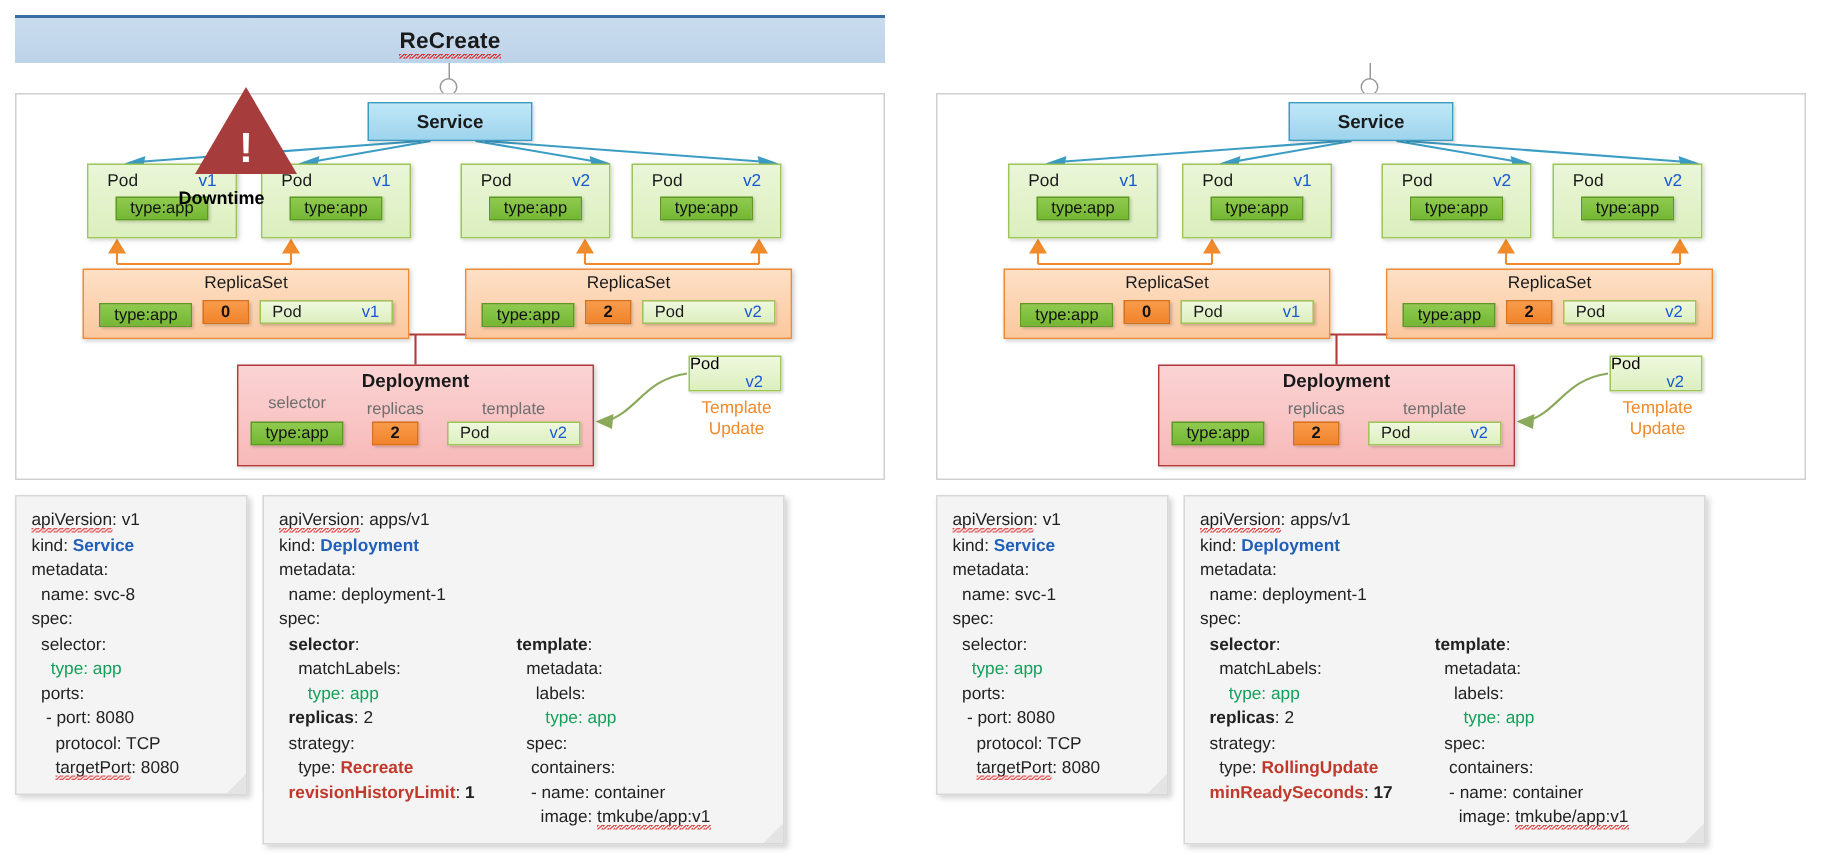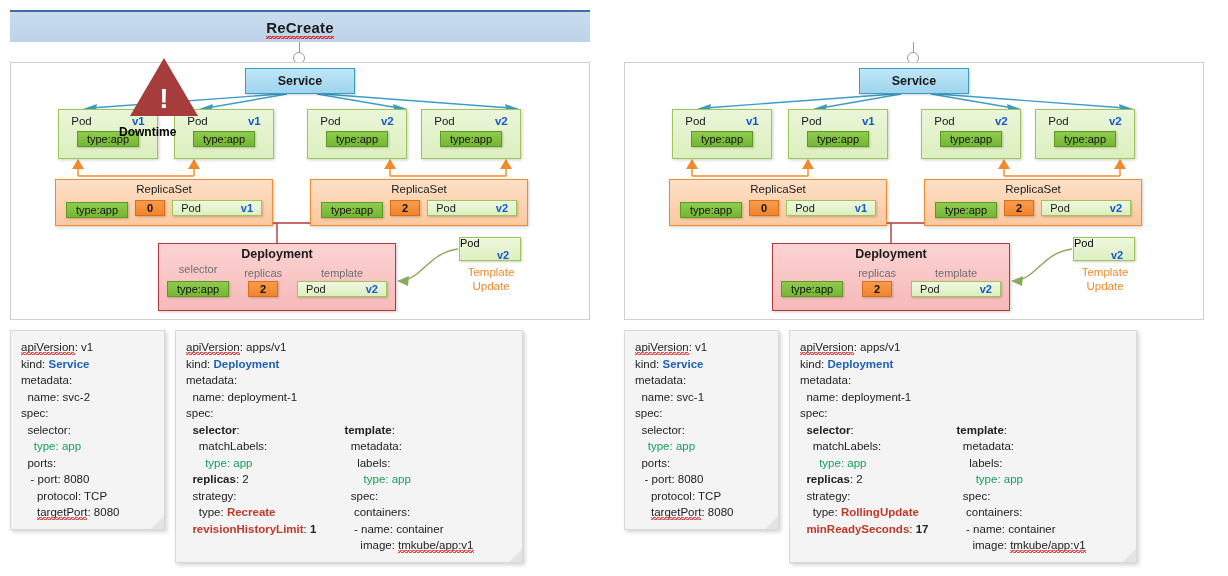--- a/index.html
+++ b/index.html
@@ -58,21 +58,21 @@
   }
   .pod{
     position:absolute; width:100px; height:50px;
     background:linear-gradient(180deg,#eaf6d8 0%,#dcefbe 100%);
     border:1px solid #9dc55a;
     box-shadow:1px 1px 3px rgba(0,0,0,.2);
     display:flex; flex-direction:column; align-items:center;
     padding-top:5px;
   }
   .pod-title{ font-size:11.5px; color:#1a1a1a; white-space:nowrap; }
-  .ver{ color:#1558d6; font-weight:bold;margin-left:37px; }
+  .ver{ color:#1558d6; font-weight:normal;margin-left:37px; }
   .chip-green{
     background:linear-gradient(180deg,#8fca4f 0%,#74b733 100%);
     border:1px solid #5d9a24; color:#111;
     font-size:11px; padding:1px 9px; margin-top:4px;
     box-shadow:1px 1px 2px rgba(0,0,0,.2); white-space:nowrap;
   }
   .rs{
     position:absolute; width:218px; height:47px;
     background:linear-gradient(180deg,#fde0c6 0%,#fbc89e 100%);
     border:1px solid #ef8b33;
@@ -294,21 +294,21 @@
         <div class="warn-bang" style="left: 143px; top: 22px;">!</div>
         <div class="warn-label" style="left: 108px; top: 62px;">Downtime</div>
       </div>
   </div>
 
   <div class="notes-wrap">
       <div class="note" style="left: 10px; top: 330px; width: 155px; min-height: 185px;">
         <div class="yaml-line"><span class="k-sq">apiVersion</span><span>: v1</span></div>
         <div class="yaml-line"><span>kind: </span><span class="k-blue">Service</span></div>
         <div class="yaml-line"><span>metadata:</span></div>
-        <div class="yaml-line"><span>  name: svc-2</span></div>
+        <div class="yaml-line"><span>  name: svc-8</span></div>
         <div class="yaml-line"><span>spec:</span></div>
         <div class="yaml-line"><span>  selector:</span></div>
         <div class="yaml-line"><span class="k-green">    type: app</span></div>
         <div class="yaml-line"><span>  ports:</span></div>
         <div class="yaml-line"><span>   - port: 8080</span></div>
         <div class="yaml-line"><span>     protocol: TCP</span></div>
         <div class="yaml-line"><span>     </span><span class="k-sq">targetPort</span><span>: 8080</span></div>
       </div>
       <div class="note" style="left: 175px; top: 330px; width: 348px; min-height: 222px;">
         <div class="note-cols">

